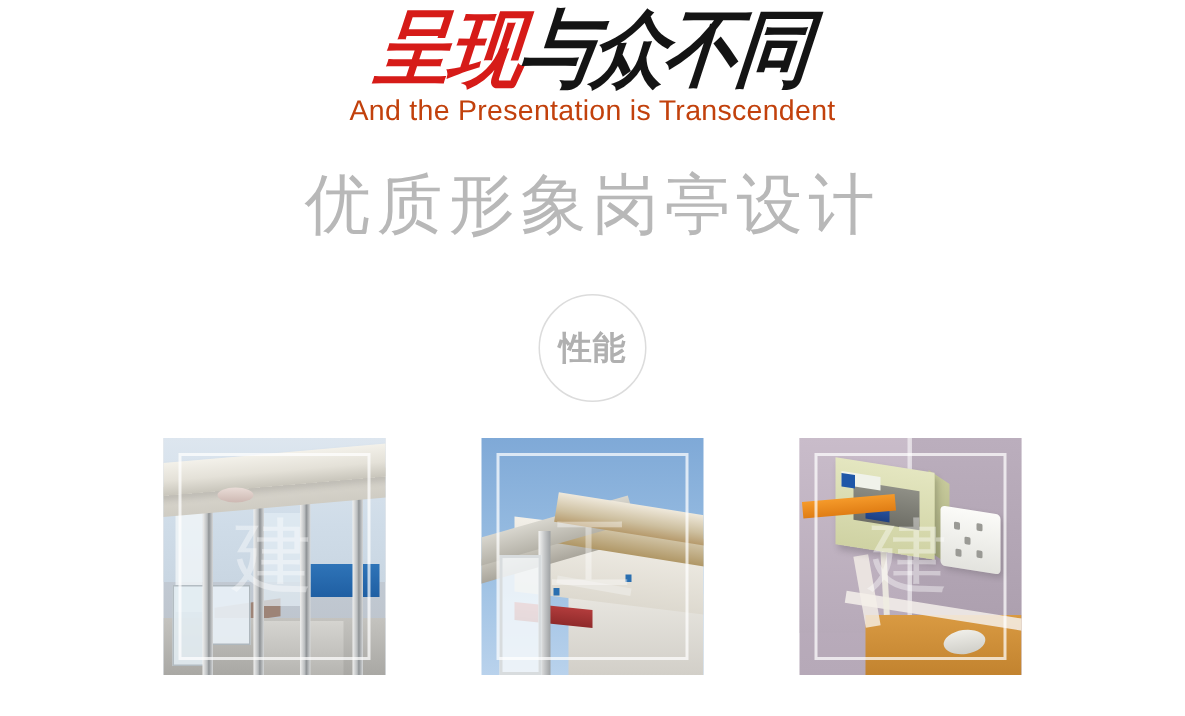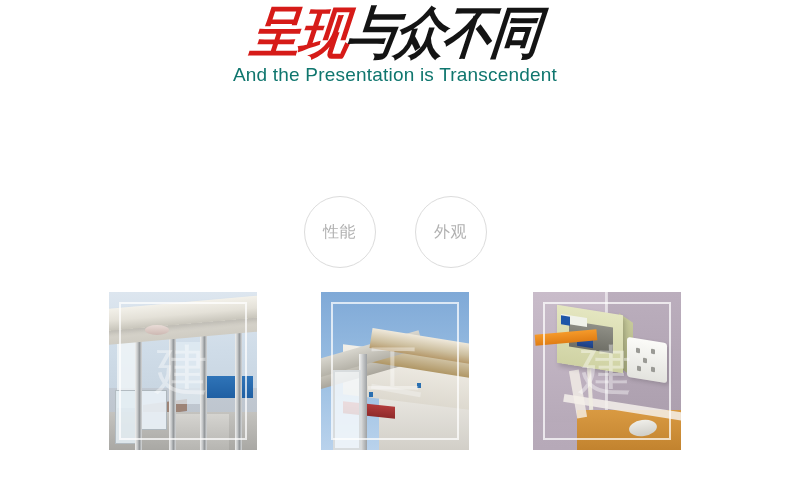--- a/index.html
+++ b/index.html
@@ -45,21 +45,21 @@
   .calli-black { color: #141414; }
 
   
   .subtitle {
     position: absolute;
     top: 64px;
     left: 0;
     width: 790px;
     text-align: center;
     font-size: 19px;
-    color: #0f766e;
+    color: #c2410c;
     letter-spacing: 0.2px;
     font-weight: 400;
   }
 
   
   .heading {
     position: absolute;
     top: 113px;
     left: 0;
     width: 790px;
@@ -86,23 +86,23 @@
     height: 72px;
     border-radius: 50%;
     border: 1px solid #dcdcdc;
     box-sizing: border-box;
     display: flex;
     align-items: center;
     justify-content: center;
     background: #ffffff;
   }
   .circle-label {
-    font-size: 16px;
+    font-size: 22px;
     color: #b0b0b0;
-    font-weight: 400;
+    font-weight: 700;
     letter-spacing: 0.5px;
   }
 
   
   .photo-row {
     position: absolute;
     top: 292px;
     left: 0;
     width: 790px;
     display: flex;
@@ -259,31 +259,29 @@
 <body>
 
 <div class="page">
 
   <div class="calligraphy">
     <span class="calli-red">呈现</span><span class="calli-black">与众不同</span>
   </div>
 
   <div class="subtitle">And the Presentation is Transcendent</div>
 
+  <div class="heading">优质形象岗亭设计</div>
 
   <div class="circles">
 
     <div class="circle">
       <span class="circle-label">性能</span>
     </div>
 
 
-    <div class="circle">
-      <span class="circle-label">外观</span>
-    </div>
 
   </div>
 
   <div class="photo-row">
 
     <div class="photo ph1">
       <div class="photo-inner">
         <div class="sky"></div>
         <div class="bluewall"></div>
         <div class="roofsm"></div>

